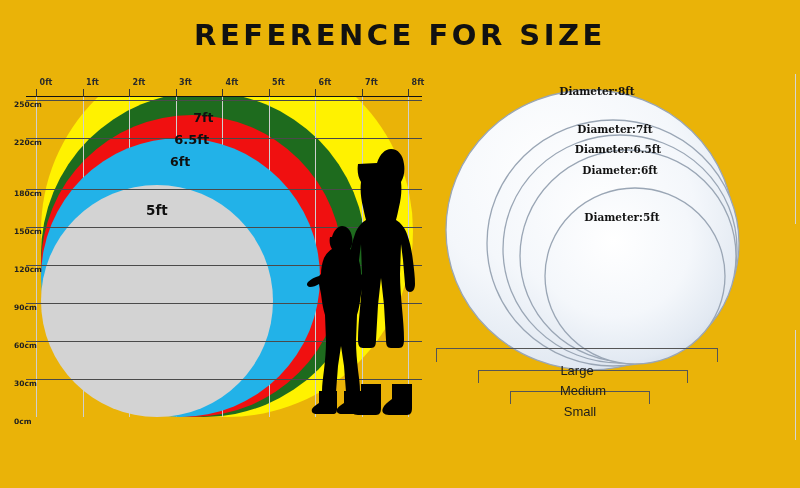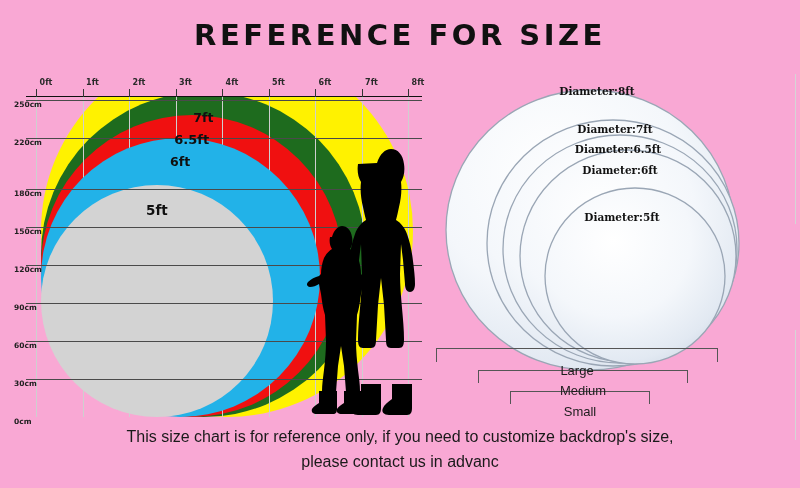--- a/index.html
+++ b/index.html
@@ -12,21 +12,21 @@
     height: 488px;
     position: relative;
     overflow: hidden;
     font-family: "Liberation Sans", sans-serif;
     color: #1a1a1a;
   }
 
   #root {
     position: absolute;
     inset: 0;
-    background: #f9a8d4;
+    background: #eab308;
   }
 
   
   .title {
     position: absolute;
     left: 0;
     right: 0;
     top: 18px;
     text-align: center;
     font-family: "DejaVu Sans", sans-serif;
@@ -336,18 +336,14 @@
         <div class="bracket" style="left: 48px; top: 310px; width: 210px; height: 13px; border-bottom: 0px; border-top: 1.4px solid rgb(85, 85, 85);"></div>
         <div class="bracket-label" style="left: 153px; top: 323px;">Medium</div>
         <div class="bracket" style="left: 80px; top: 331px; width: 140px; height: 13px; border-bottom: 0px; border-top: 1.4px solid rgb(85, 85, 85);"></div>
         <div class="bracket-label" style="left: 150px; top: 344px;">Small</div>
       </div>
   </div>
 
   <div class="edge-mark" style="left:795px; top:74px; height:150px;"></div>
   <div class="edge-mark" style="left:795px; top:330px; height:110px;"></div>
 
-  <div class="footer">
-    <div>This size chart is for reference only, if you need to customize backdrop's size,</div>
-    <div>please contact us in advanc</div>
-  </div>
 
 </div>
 
 </body></html>

